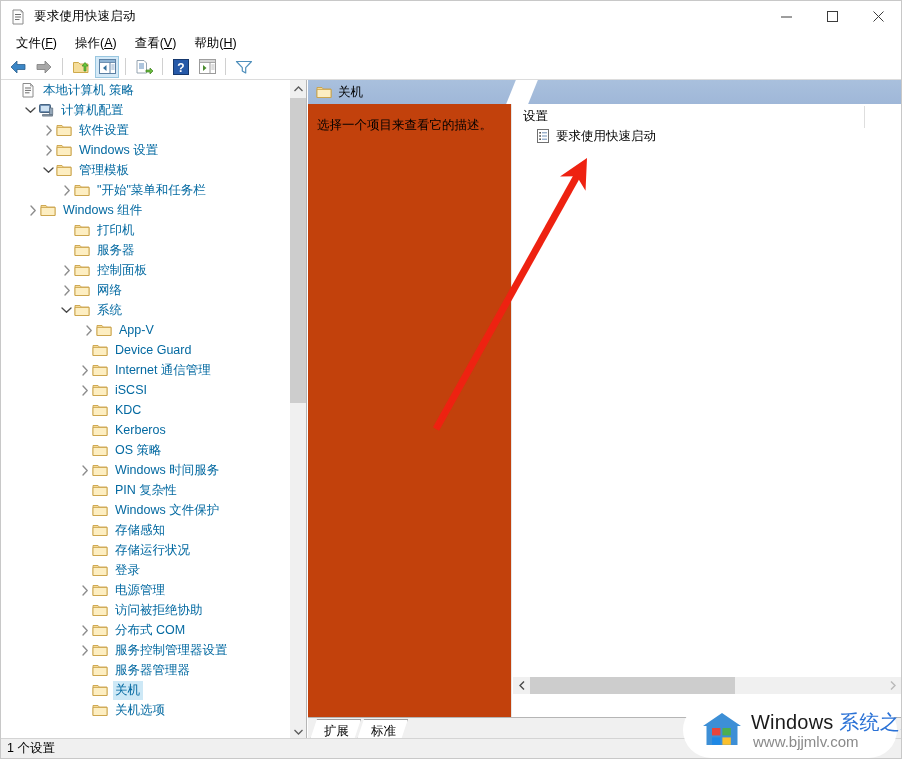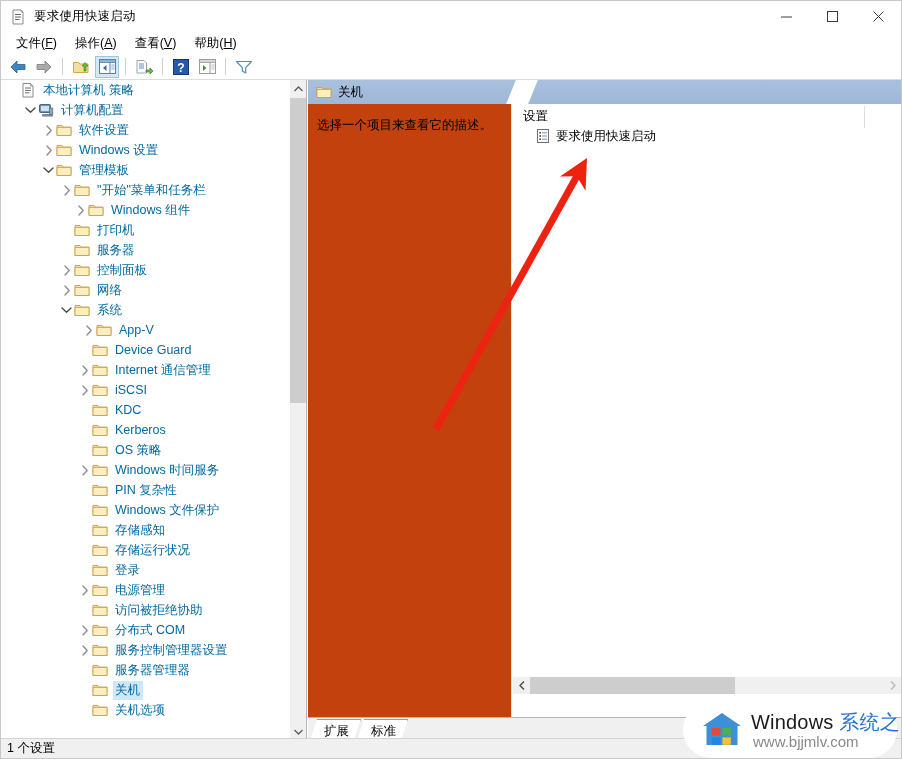--- a/index.html
+++ b/index.html
@@ -416,21 +416,21 @@
               <svg width="8" height="11" viewBox="0 0 8 11">
                 <path d="M2 1 L6.2 5.5 L2 10" fill="none" stroke="#8d8d8d" stroke-width="1.35" stroke-linecap="round" stroke-linejoin="round"></path>
               </svg>
             </span>
             <span class="ficon"><svg width="16" height="16" viewBox="0 0 16 16">
                 <path d="M1 3.5 h5 l1.4 1.6 h7.6 v8.4 h-14 z" fill="#fae0a0" stroke="#c9a247" stroke-width="0.9"></path>
                 <path d="M1 5.4 h14 v8.1 h-14 z" fill="#fdeec2" stroke="#c9a247" stroke-width="0.9"></path>
               </svg></span>
             <span class="label">"开始"菜单和任务栏</span>
           </div>
-          <div class="tree-row" style="padding-left: 72px;">
+          <div class="tree-row" style="padding-left: 24px;">
             <span class="twisty">
               <svg width="8" height="11" viewBox="0 0 8 11">
                 <path d="M2 1 L6.2 5.5 L2 10" fill="none" stroke="#8d8d8d" stroke-width="1.35" stroke-linecap="round" stroke-linejoin="round"></path>
               </svg>
             </span>
             <span class="ficon"><svg width="16" height="16" viewBox="0 0 16 16">
                 <path d="M1 3.5 h5 l1.4 1.6 h7.6 v8.4 h-14 z" fill="#fae0a0" stroke="#c9a247" stroke-width="0.9"></path>
                 <path d="M1 5.4 h14 v8.1 h-14 z" fill="#fdeec2" stroke="#c9a247" stroke-width="0.9"></path>
               </svg></span>
             <span class="label">Windows 组件</span>

